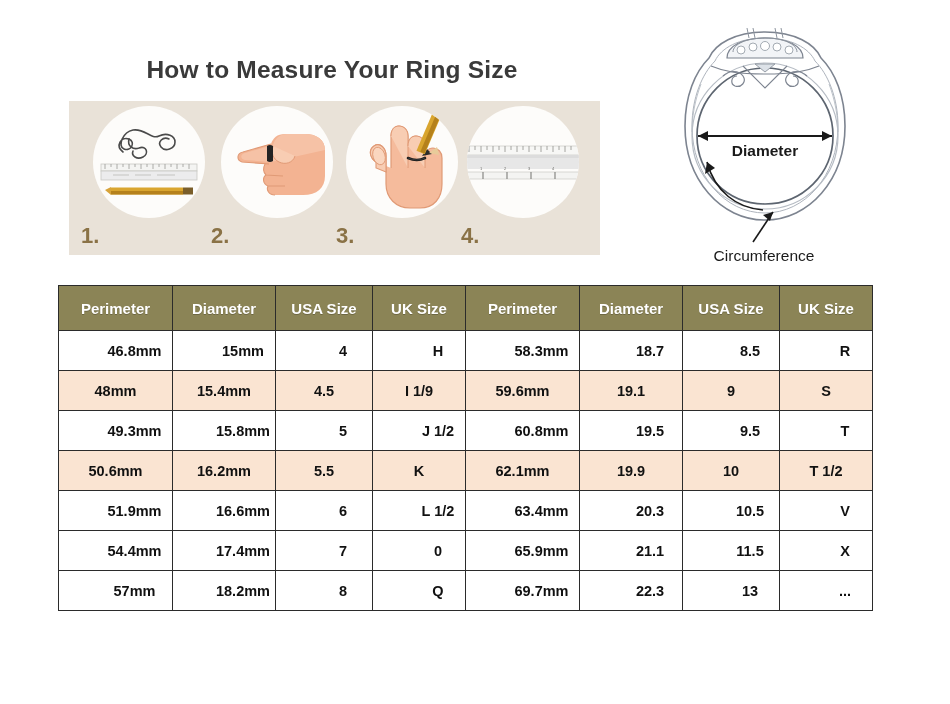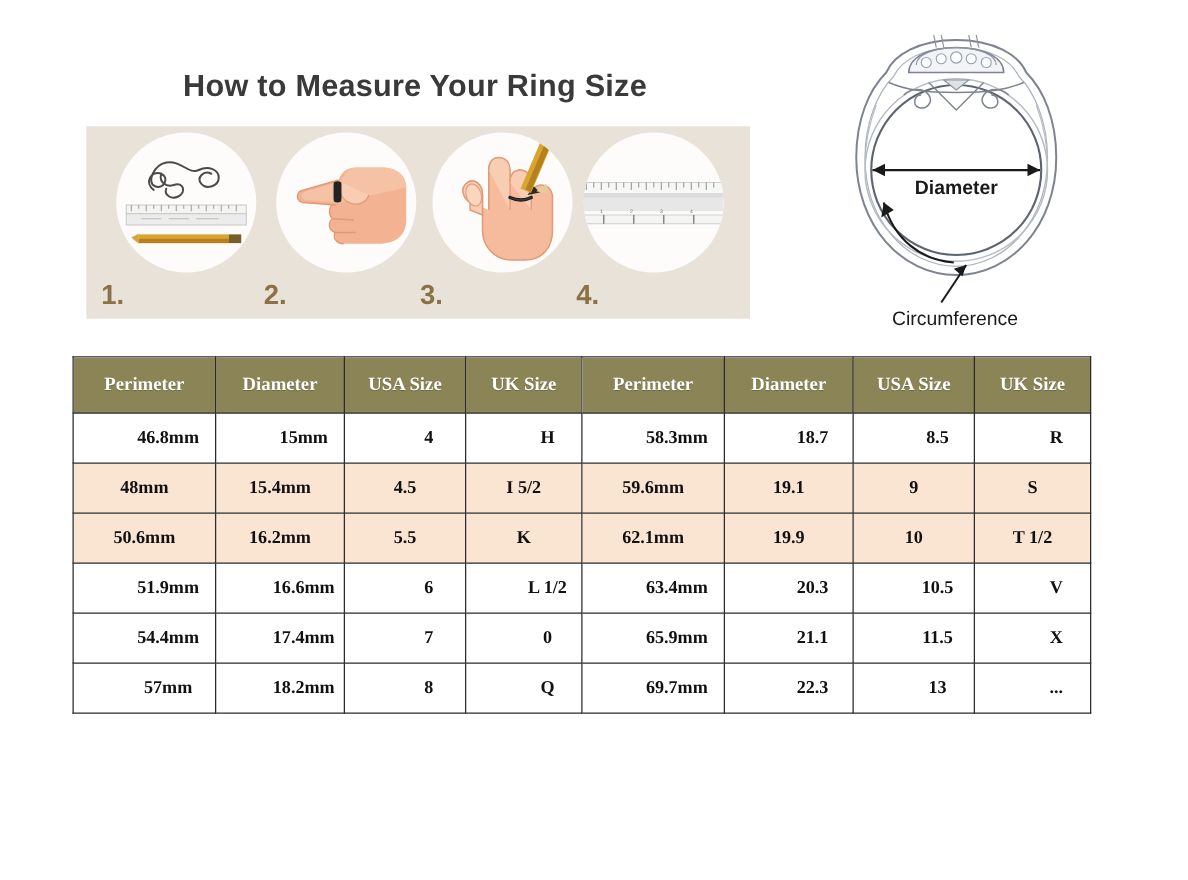--- a/index.html
+++ b/index.html
@@ -122,21 +122,20 @@
   }
 
   
   #size-table {
     position: absolute;
     left: 58px;
     top: 285px;
     width: 814px;
     border-collapse: collapse;
     table-layout: fixed;
-    font-family: Liberation Serif, serif;
   }
   #size-table th,
   #size-table td {
     border: 1.5px solid #2b2b2b;
     text-align: center;
     font-size: 14.5px;
     font-weight: bold;
     color: #111111;
     height: 39px;
     padding: 0;
@@ -374,25 +373,35 @@
         <td>H</td>
         <td>58.3mm</td>
         <td>18.7</td>
         <td>8.5</td>
         <td>R</td>
       </tr>
       <tr class="row-alt">
         <td>48mm</td>
         <td>15.4mm</td>
         <td>4.5</td>
-        <td>I 5/2</td>
+        <td>I 1/9</td>
         <td>59.6mm</td>
         <td>19.1</td>
         <td>9</td>
         <td>S</td>
+      </tr>
+      <tr class="row-plain">
+        <td>49.3mm</td>
+        <td>15.8mm</td>
+        <td>5</td>
+        <td>J 1/2</td>
+        <td>60.8mm</td>
+        <td>19.5</td>
+        <td>9.5</td>
+        <td>T</td>
       </tr>
       <tr class="row-alt">
         <td>50.6mm</td>
         <td>16.2mm</td>
         <td>5.5</td>
         <td>K</td>
         <td>62.1mm</td>
         <td>19.9</td>
         <td>10</td>
         <td>T 1/2</td>

